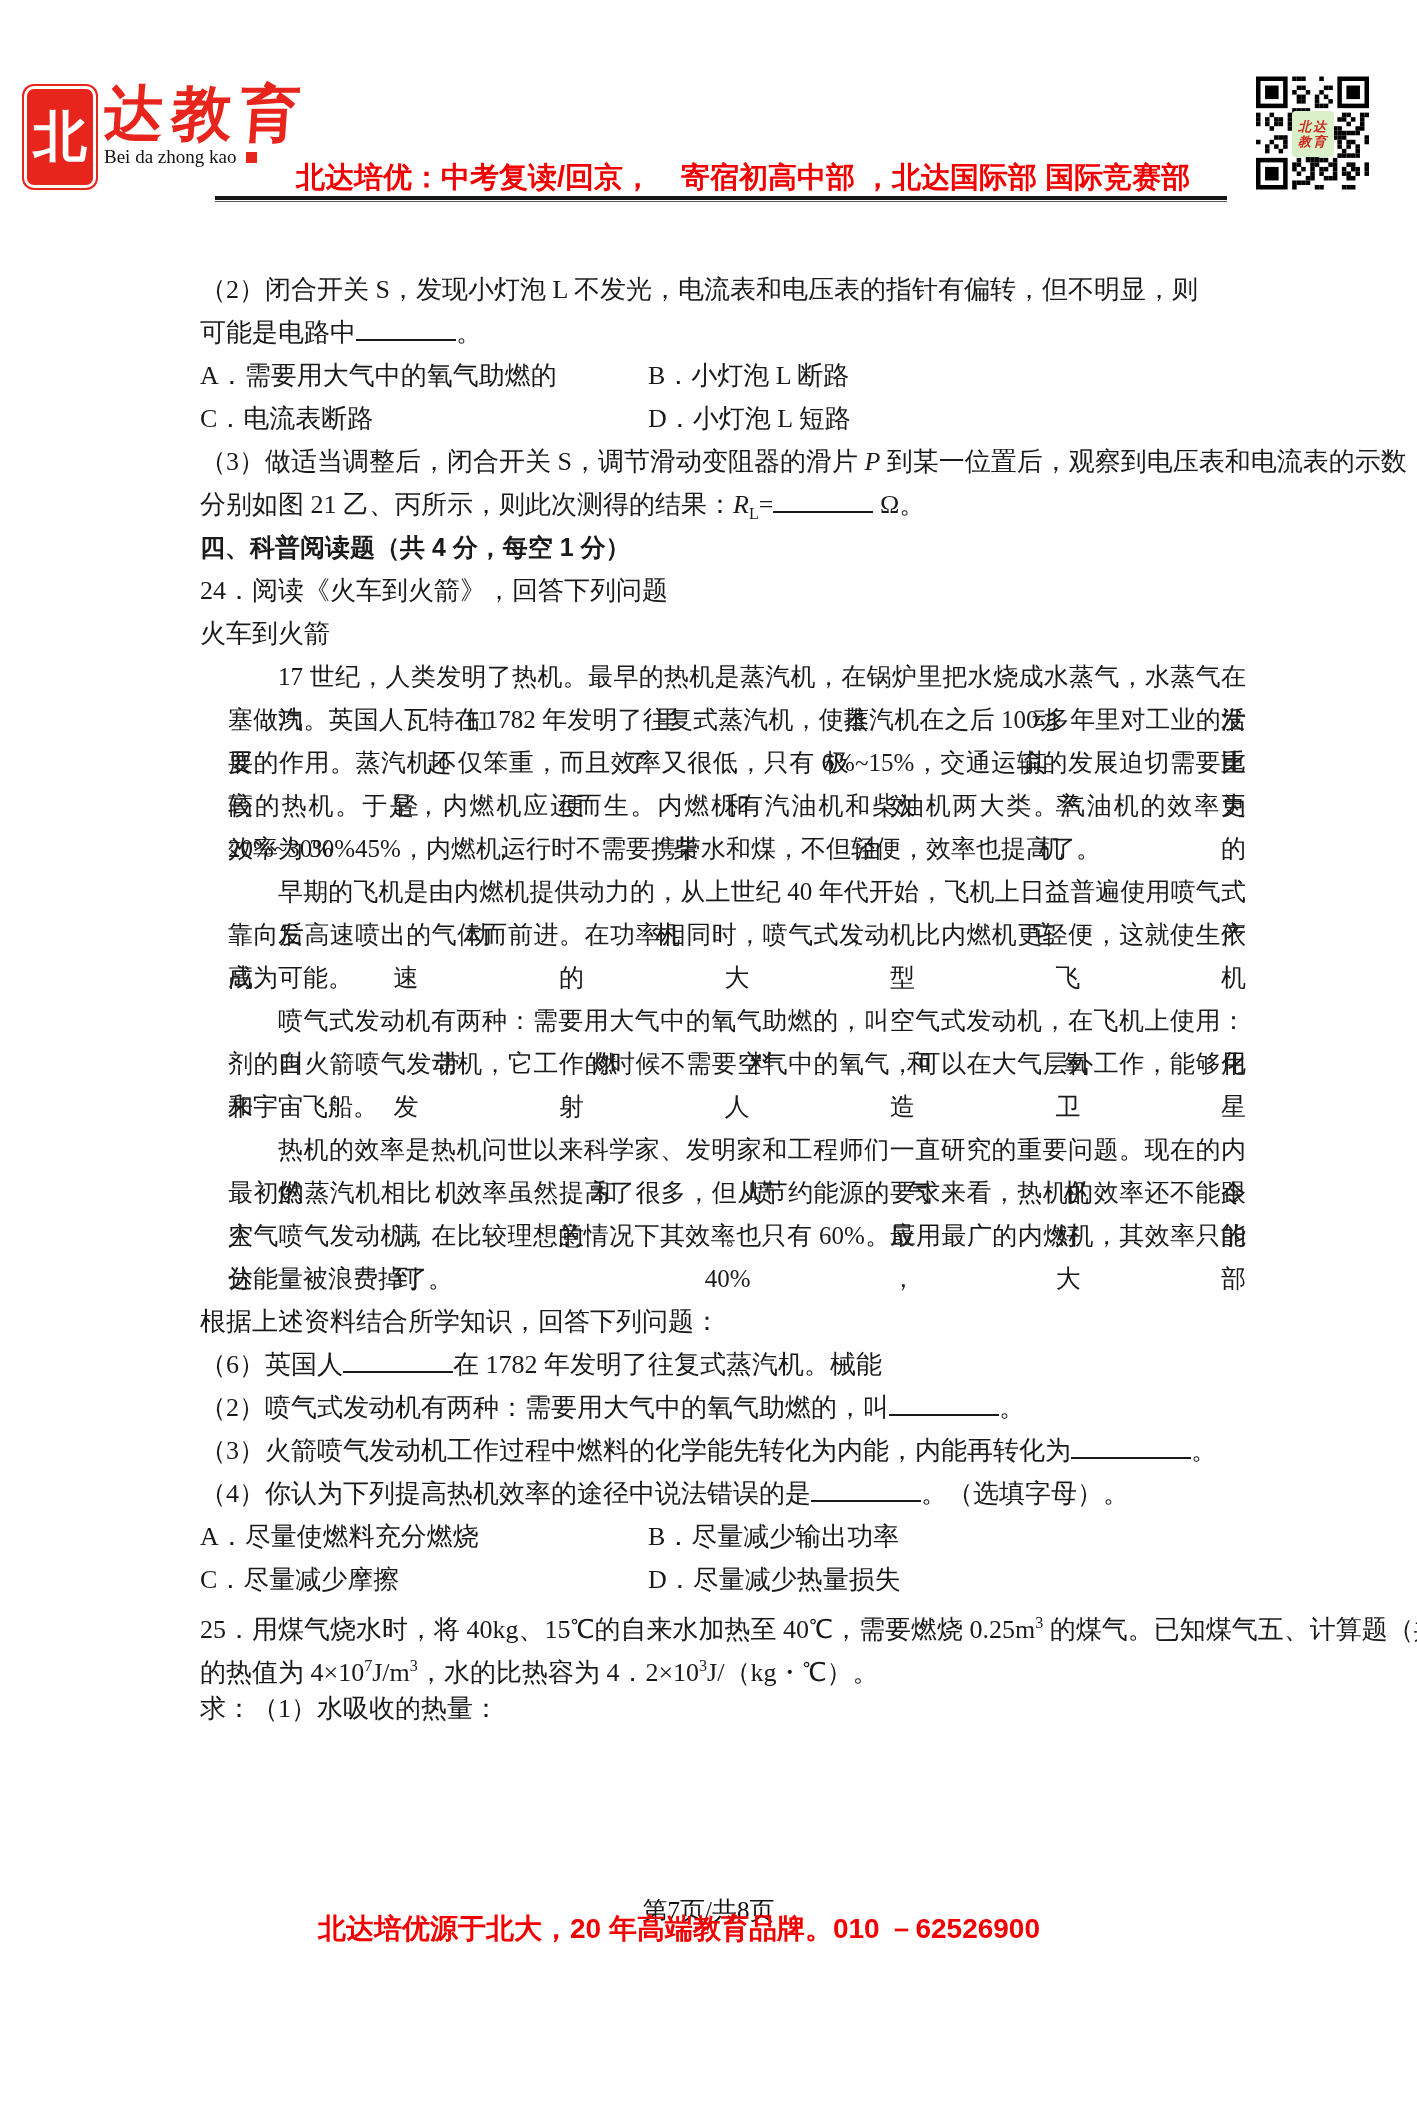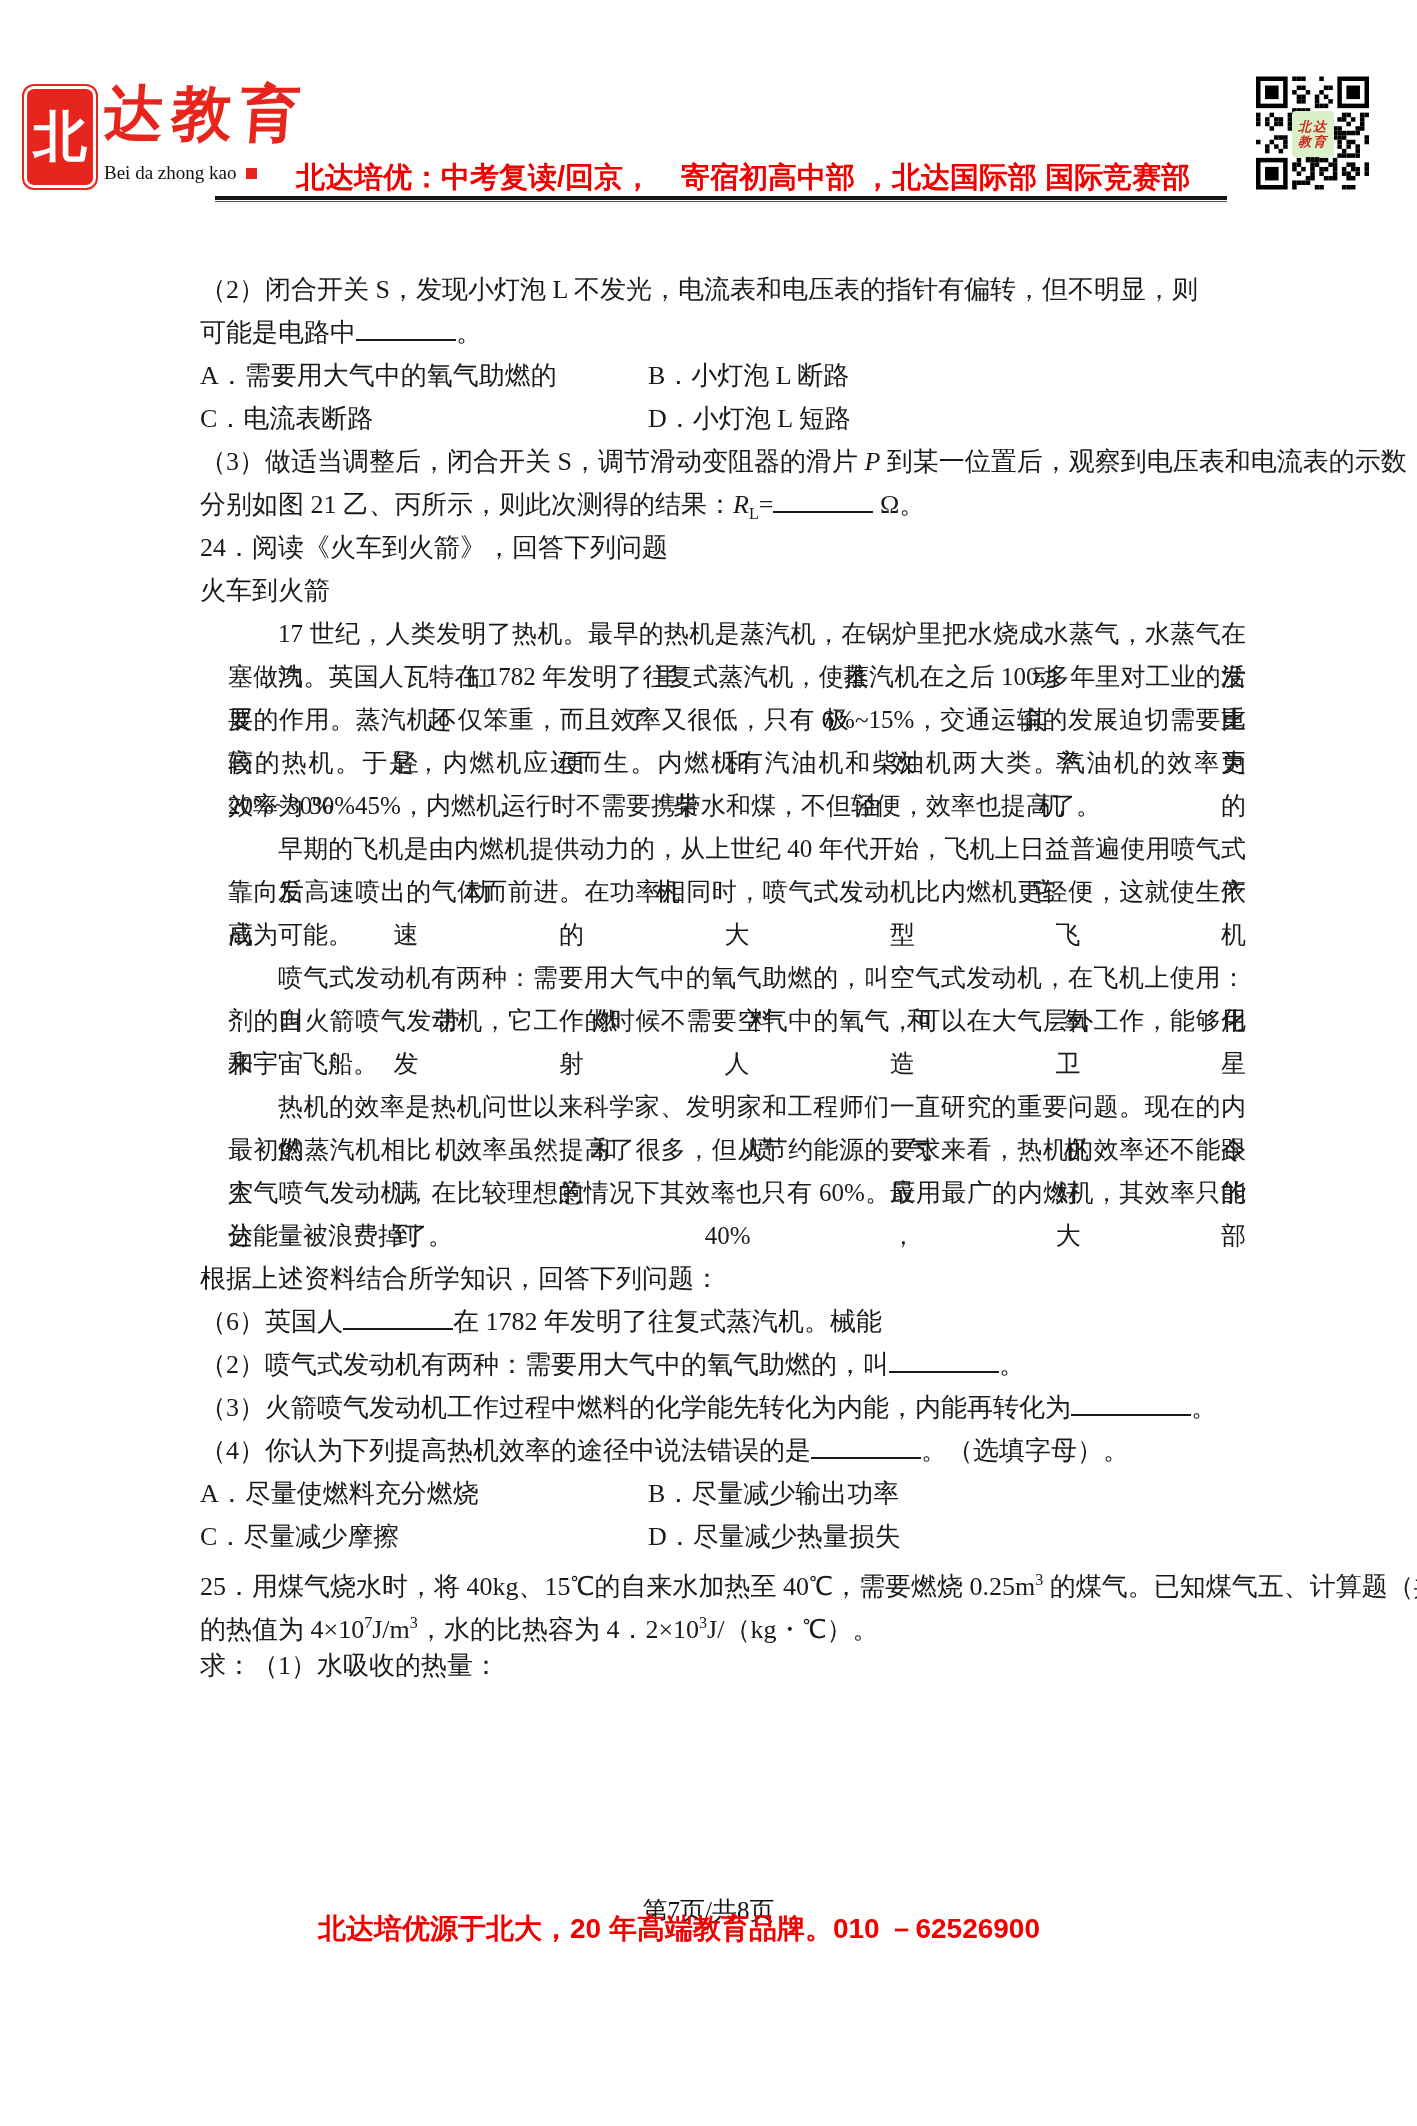--- a/index.html
+++ b/index.html
@@ -7,21 +7,21 @@
         font-family:"Liberation Serif",serif;color:#1a1a1a;}
 
   
   .hdr{position:absolute;left:0;top:0;width:1417px;height:210px;}
   .seal{position:absolute;left:24px;top:86px;width:72px;height:102px;background:#e8251c;
         border-radius:10px;box-shadow:0 0 0 3px #ffffff inset,0 0 0 2px #e8251c;
         display:flex;align-items:center;justify-content:center;}
   .seal-ch{color:#ffffff;font-size:54px;font-weight:bold;line-height:1;}
   .brand{position:absolute;left:104px;top:78px;font-size:60px;font-weight:bold;color:#e8251c;
          letter-spacing:8px;line-height:1.2;transform:skewX(-4deg);}
-  .brand-sub{position:absolute;left:104px;top:162px;font-size:19px;color:#111;}
+  .brand-sub{position:absolute;left:104px;top:146px;font-size:19px;color:#111;}
   .brand-sq{display:inline-block;width:11px;height:11px;background:#e8251c;margin-left:10px;}
   .tagline{position:absolute;left:296px;top:158px;font-family:"Liberation Sans",sans-serif;
            font-weight:bold;font-size:29px;color:#f20000;white-space:nowrap;}
   .rule{position:absolute;left:215px;top:196px;width:1012px;height:6px;
         border-top:4px solid #161616;border-bottom:1px solid #555;box-sizing:border-box;}
   .qr{position:absolute;left:1256px;top:74px;width:113px;height:118px;}
   .qr svg{display:block;}
   .qr-label{position:absolute;left:36px;top:37px;width:42px;height:46px;background:#d9f0c8;
             border-radius:4px;display:flex;flex-direction:column;align-items:center;justify-content:center;
             font-size:13px;line-height:15px;font-weight:bold;color:#cc2a1e;letter-spacing:2px;font-style:italic;}
@@ -265,20 +265,21 @@
 
   <div class="content">
 
     <div class="ln">（2）闭合开关 S，发现小灯泡 L 不发光，电流表和电压表的指针有偏转，但不明显，则</div>
     <div class="ln"><span>可能是电路中</span><span class="blank w100"></span><span>。</span></div>
     <div class="ln"><span>A．需要用大气中的氧气助燃的</span><span class="colB">B．小灯泡 L 断路</span></div>
     <div class="ln"><span>C．电流表断路</span><span class="colB">D．小灯泡 L 短路</span></div>
     <div class="ln"><span>（3）做适当调整后，闭合开关 S，调节滑动变阻器的滑片 </span><span class="ivar">P</span><span> 到某一位置后，观察到电压表和电流表的示数</span></div>
     <div class="ln"><span>分别如图 21 乙、丙所示，则此次测得的结果：</span><span class="ivar">R</span><sub>L</sub><span>=</span><span class="blank w100"></span><span> Ω。</span></div>
 
+    <div class="ln sec-head">四、科普阅读题（共 4 分，每空 1 分）</div>
     <div class="ln">24．阅读《火车到火箭》，回答下列问题</div>
     <div class="ttl">火车到火箭</div>
 
     <div class="pln p-ind">17 世纪，人类发明了热机。最早的热机是蒸汽机，在锅炉里把水烧成水蒸气，水蒸气在汽缸里推动活</div>
     <div class="pln">塞做功。英国人瓦特在 1782 年发明了往复式蒸汽机，使蒸汽机在之后 100 多年里对工业的发展起了极其重</div>
     <div class="pln">要的作用。蒸汽机不仅笨重，而且效率又很低，只有 6%~15%，交通运输的发展迫切需要比较轻便和效率更</div>
     <div class="pln">高的热机。于是，内燃机应运而生。内燃机有汽油机和柴油机两大类。汽油机的效率为 20%~30%，柴油机的</div>
     <div class="pln p-last">效率为 30%45%，内燃机运行时不需要携带水和煤，不但轻便，效率也提高了。</div>
     <div class="pln p-ind">早期的飞机是由内燃机提供动力的，从上世纪 40 年代开始，飞机上日益普遍使用喷气式发动机，它依</div>
     <div class="pln">靠向后高速喷出的气体而前进。在功率相同时，喷气式发动机比内燃机更轻便，这就使生产高速的大型飞机</div>

